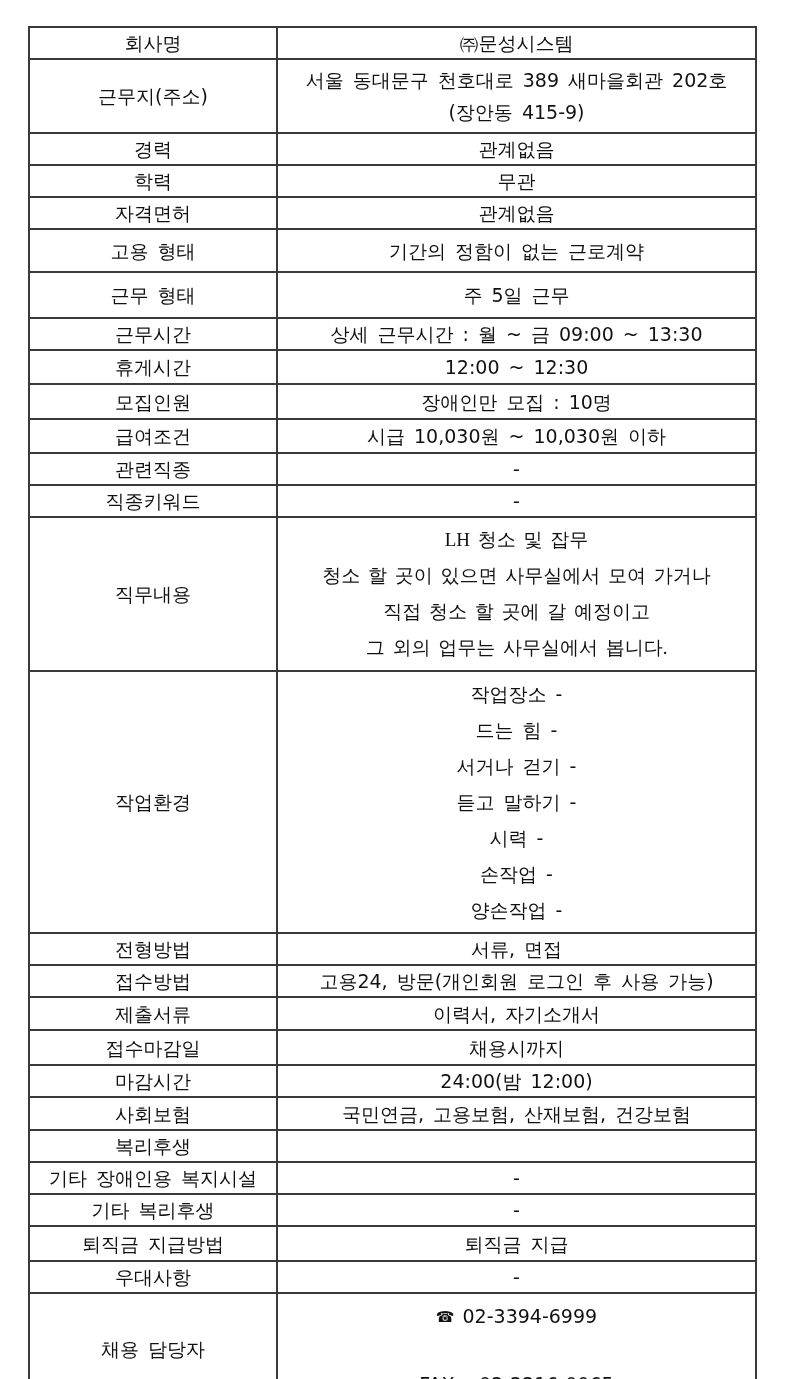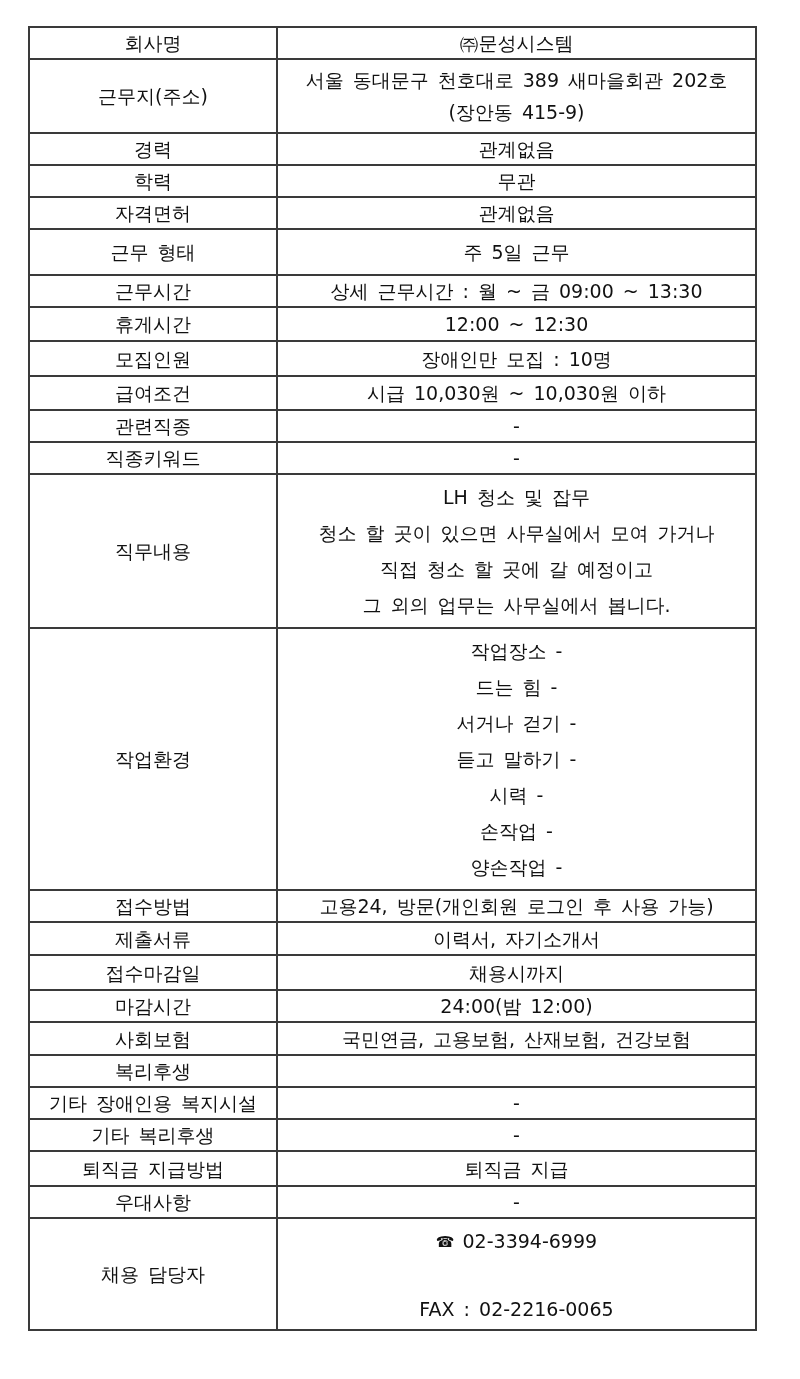--- a/index.html
+++ b/index.html
@@ -35,21 +35,21 @@
       line-height: 22px;
       word-spacing: 3px;
       white-space: nowrap;
       overflow: hidden;
       margin-top: 33px;
     }
     td.label { width: 238px; }
     td.value { width: auto; }
     .line { display: block; }
     .lh32 .line { line-height: 32px; height: 32px; }
-    .lh36 .line { line-height: 36px; height: 36px; }
+    .lh36 .line { line-height: 36px; height: 36px; font-family: Liberation Serif, serif; }
     .lh37 .line { line-height: 36px; height: 36px; }
     .contact .line { line-height: 36px; height: 34px; }
     .phone-icon {
       display: inline-block;
       font-size: 15px;
       margin-right: 8px;
       vertical-align: 1px;
     }
     .phone-icon::before { content: "\260E"; }
   </style>
@@ -83,20 +83,26 @@
         <td class="value">
           <span class="line">무관</span>
         </td>
       </tr>
       <tr style="height:28px">
         <td class="label">자격면허</td>
         <td class="value">
           <span class="line">관계없음</span>
         </td>
       </tr>
+      <tr style="height:43px">
+        <td class="label">고용 형태</td>
+        <td class="value">
+          <span class="line">기간의 정함이 없는 근로계약</span>
+        </td>
+      </tr>
       <tr style="height:46px">
         <td class="label">근무 형태</td>
         <td class="value">
           <span class="line">주 5일 근무</span>
         </td>
       </tr>
       <tr style="height:31px">
         <td class="label">근무시간</td>
         <td class="value">
           <span class="line">상세 근무시간 : 월 ~ 금 09:00 ~ 13:30</span>
@@ -146,20 +152,26 @@
         <td class="value lh37">
           <span class="line">작업장소 -</span>
           <span class="line">드는 힘 -</span>
           <span class="line">서거나 걷기 -</span>
           <span class="line">듣고 말하기 -</span>
           <span class="line">시력 -</span>
           <span class="line">손작업 -</span>
           <span class="line">양손작업 -</span>
         </td>
       </tr>
+      <tr style="height:30px">
+        <td class="label">전형방법</td>
+        <td class="value">
+          <span class="line">서류, 면접</span>
+        </td>
+      </tr>
       <tr style="height:28px">
         <td class="label">접수방법</td>
         <td class="value">
           <span class="line">고용24, 방문(개인회원 로그인 후 사용 가능)</span>
         </td>
       </tr>
       <tr style="height:33px">
         <td class="label">제출서류</td>
         <td class="value">
           <span class="line">이력서, 자기소개서</span>

